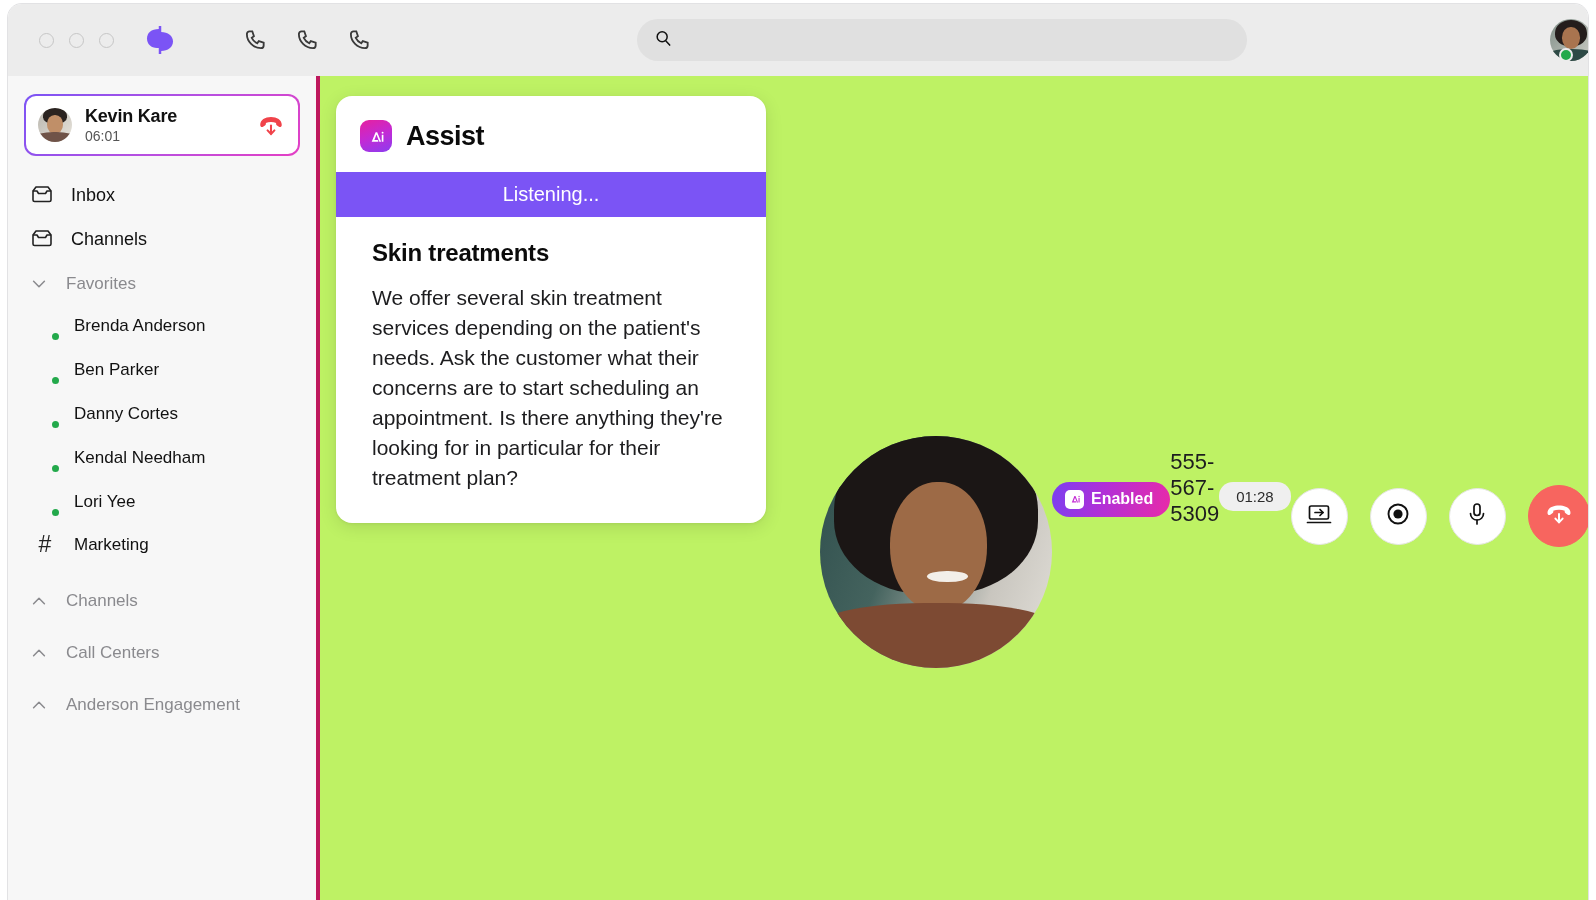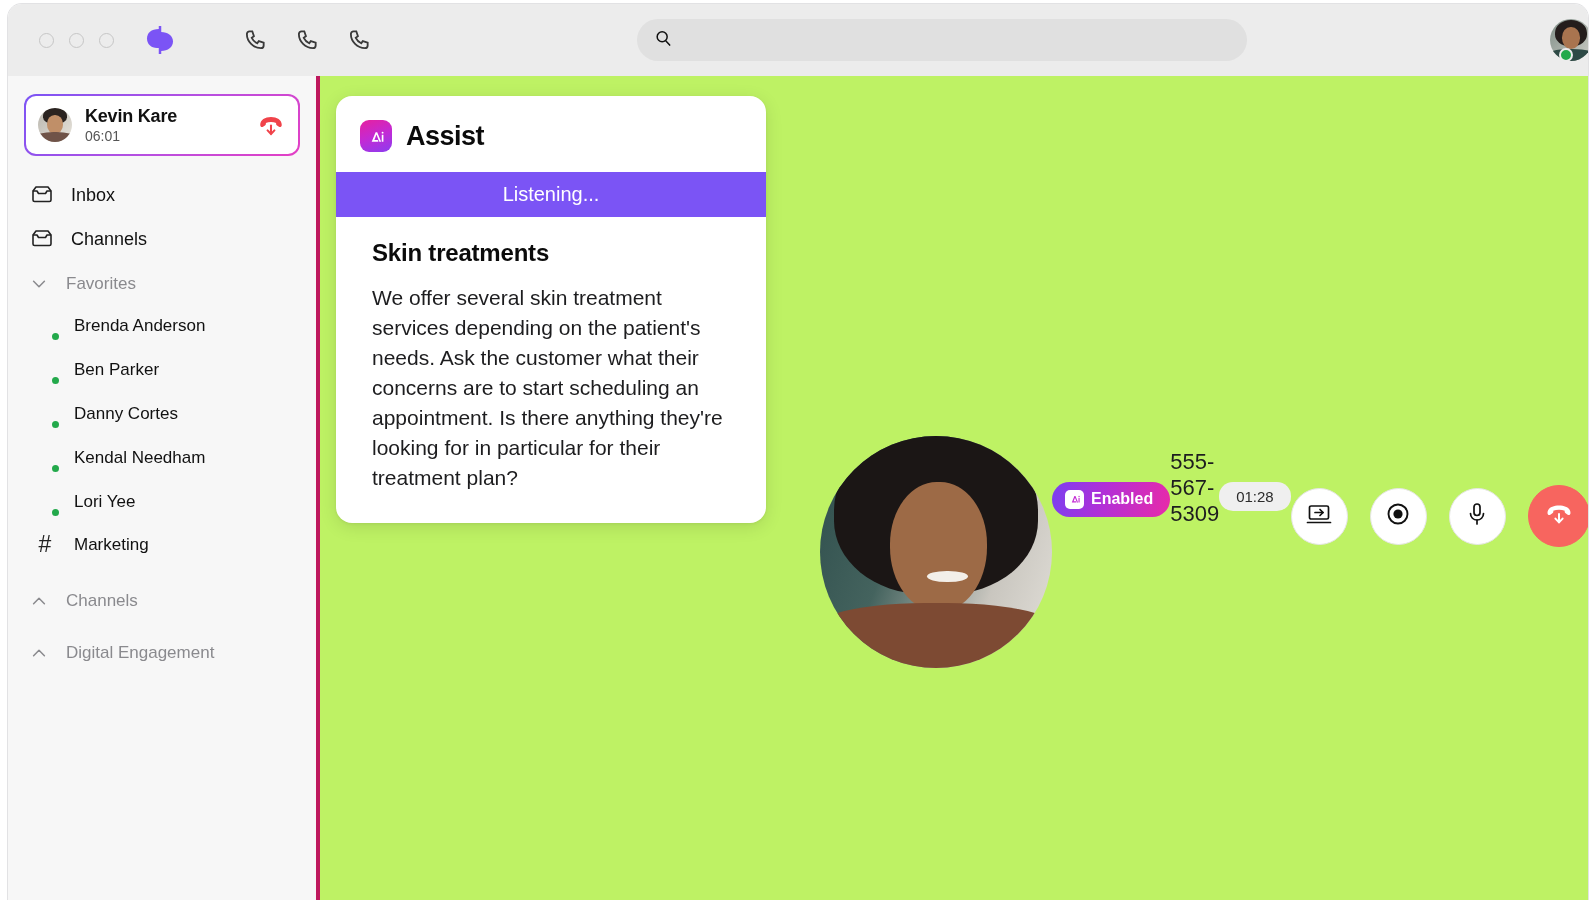--- a/index.html
+++ b/index.html
@@ -380,28 +380,36 @@
       <div class="section-head" style="padding-top:26px;">
         <span class="chev">
           <svg viewBox="0 0 20 20" width="18" height="18" fill="none" stroke="#8a8a8e" stroke-width="1.7" stroke-linecap="round" stroke-linejoin="round">
             <path d="M4 13 L10 7 L16 13"></path>
           </svg>
         </span>
         <span>Channels</span>
       </div>
 
 
-
       <div class="section-head" style="padding-top:22px;">
         <span class="chev">
           <svg viewBox="0 0 20 20" width="18" height="18" fill="none" stroke="#8a8a8e" stroke-width="1.7" stroke-linecap="round" stroke-linejoin="round">
             <path d="M4 13 L10 7 L16 13"></path>
           </svg>
         </span>
-        <span>Digital Engagement</span>
+        <span>Call Centers</span>
+      </div>
+
+      <div class="section-head" style="padding-top:22px;">
+        <span class="chev">
+          <svg viewBox="0 0 20 20" width="18" height="18" fill="none" stroke="#8a8a8e" stroke-width="1.7" stroke-linecap="round" stroke-linejoin="round">
+            <path d="M4 13 L10 7 L16 13"></path>
+          </svg>
+        </span>
+        <span>Anderson Engagement</span>
       </div>
     </div>
 
     <div class="main">
 
       <div class="assist-card">
         <div class="assist-head">
           <span class="assist-logo">
             <svg viewBox="0 0 24 24" width="21" height="21">
               <path d="M6.5 18 L11 7 L12.8 7 L17.3 18 L15.2 18 L12 9.8 L9.6 16 L13.5 16 L14.2 18 Z" fill="#ffffff"></path>

